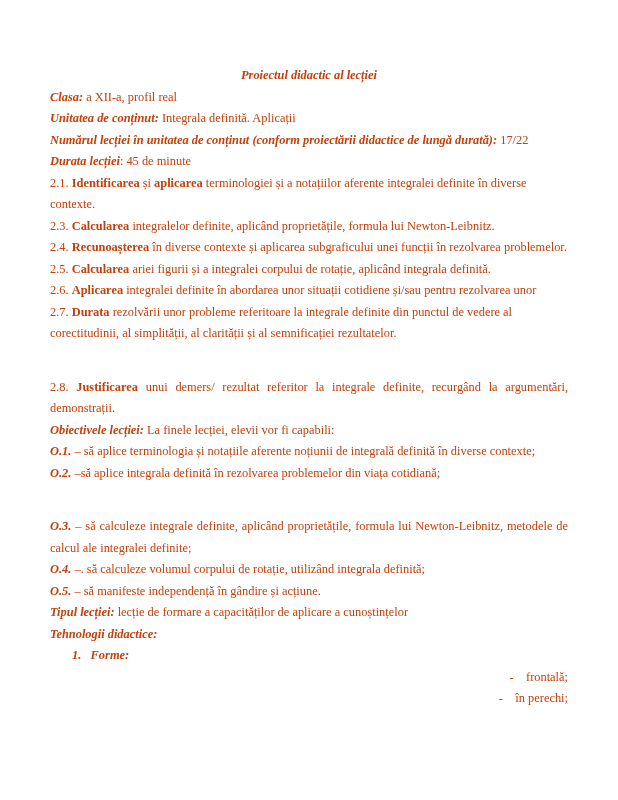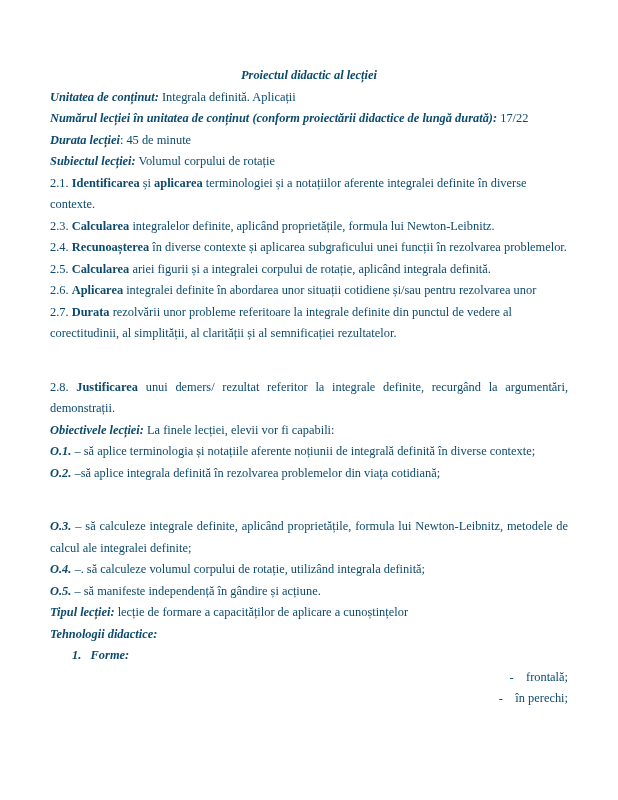--- a/index.html
+++ b/index.html
@@ -8,21 +8,21 @@
     background: #ffffff;
   }
   .page {
     position: relative;
     width: 618px;
     height: 800px;
     background: #ffffff;
     overflow: hidden;
     font-family: "Liberation Serif", "DejaVu Serif", serif;
     font-size: 12.4px;
-    color: #0c4a6e;
+    color: #c2410c;
   }
   .content {
     padding: 65px 50px 0 50px;
   }
   .ln {
     margin: 0;
     line-height: 21.5px;
   }
   .center  { text-align: center; }
   .nowrap  { white-space: nowrap; }
@@ -31,24 +31,24 @@
   .ml2 { margin-left: 40px; text-align: right; }
   .b { font-weight: bold; }
   .i { font-style: italic; }
 </style>
 </head>
 <body>
 
 <div class="page">
   <div class="content">
     <p class="ln center"><span class="b i">Proiectul didactic al lecției</span></p>
+    <p class="ln nowrap"><span class="b i">Clasa:</span><span> a XII-a, profil real</span></p>
     <p class="ln nowrap"><span class="b i">Unitatea de conținut:</span><span> Integrala definită. Aplicații</span></p>
     <p class="ln nowrap"><span class="b i">Numărul lecției în unitatea de conținut (conform proiectării didactice de lungă durată):</span><span> 17/22</span></p>
     <p class="ln nowrap"><span class="b i">Durata lecției</span><span>: 45 de minute</span></p>
-    <p class="ln nowrap"><span class="b i">Subiectul lecției:</span><span> Volumul corpului de rotație</span></p>
     <p class="ln nowrap"><span>2.1. </span><span class="b">Identificarea</span><span> și </span><span class="b">aplicarea</span><span> terminologiei și a notațiilor aferente integralei definite în diverse</span></p>
     <p class="ln nowrap"><span>contexte.</span></p>
     <p class="ln nowrap"><span>2.3. </span><span class="b">Calcularea</span><span> integralelor definite, aplicând proprietățile, formula lui Newton-Leibnitz.</span></p>
     <p class="ln nowrap"><span>2.4. </span><span class="b">Recunoașterea</span><span> în diverse contexte și aplicarea subgraficului unei funcții în rezolvarea problemelor.</span></p>
     <p class="ln nowrap"><span>2.5. </span><span class="b">Calcularea</span><span> ariei figurii și a integralei corpului de rotație, aplicând integrala definită.</span></p>
     <p class="ln nowrap"><span>2.6. </span><span class="b">Aplicarea</span><span> integralei definite în abordarea unor situații cotidiene și/sau pentru rezolvarea unor</span></p>
     <p class="ln nowrap"><span>2.7. </span><span class="b">Durata</span><span> rezolvării unor probleme referitoare la integrale definite din punctul de vedere al</span></p>
     <p class="ln nowrap"><span>corectitudinii, al simplității, al clarității și al semnificației rezultatelor.</span></p>
     <p class="ln stretch"><span>2.8. </span><span class="b">Justificarea</span><span> unui demers/ rezultat referitor la integrale definite, recurgând la argumentări,</span></p>
     <p class="ln nowrap"><span>demonstrații.</span></p>

